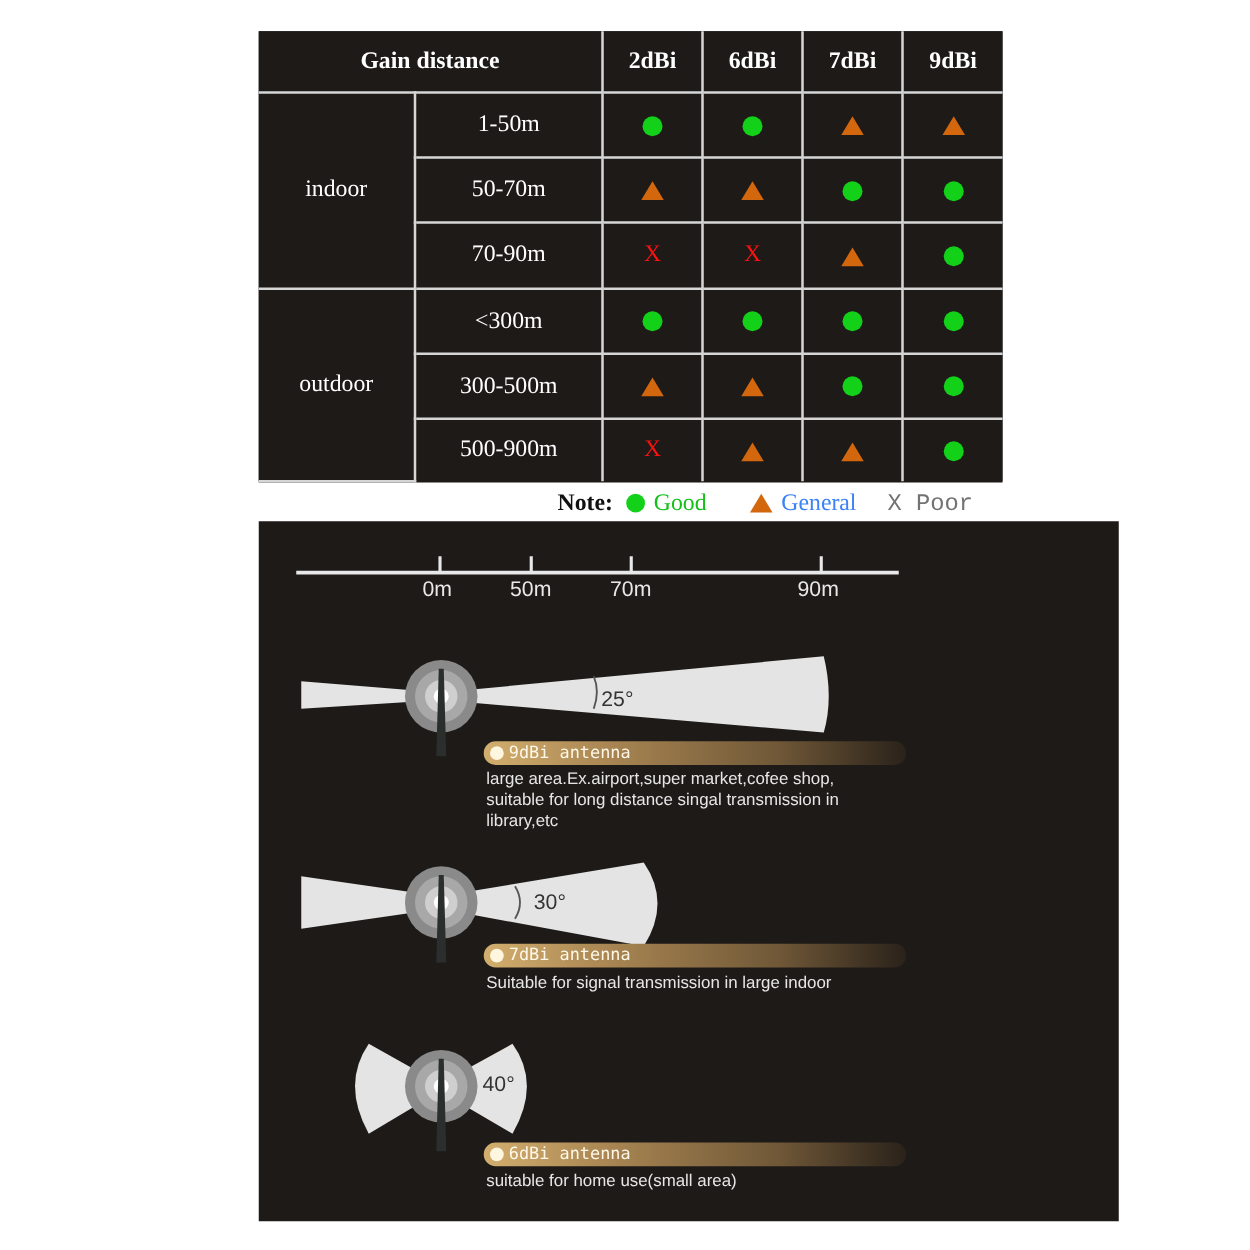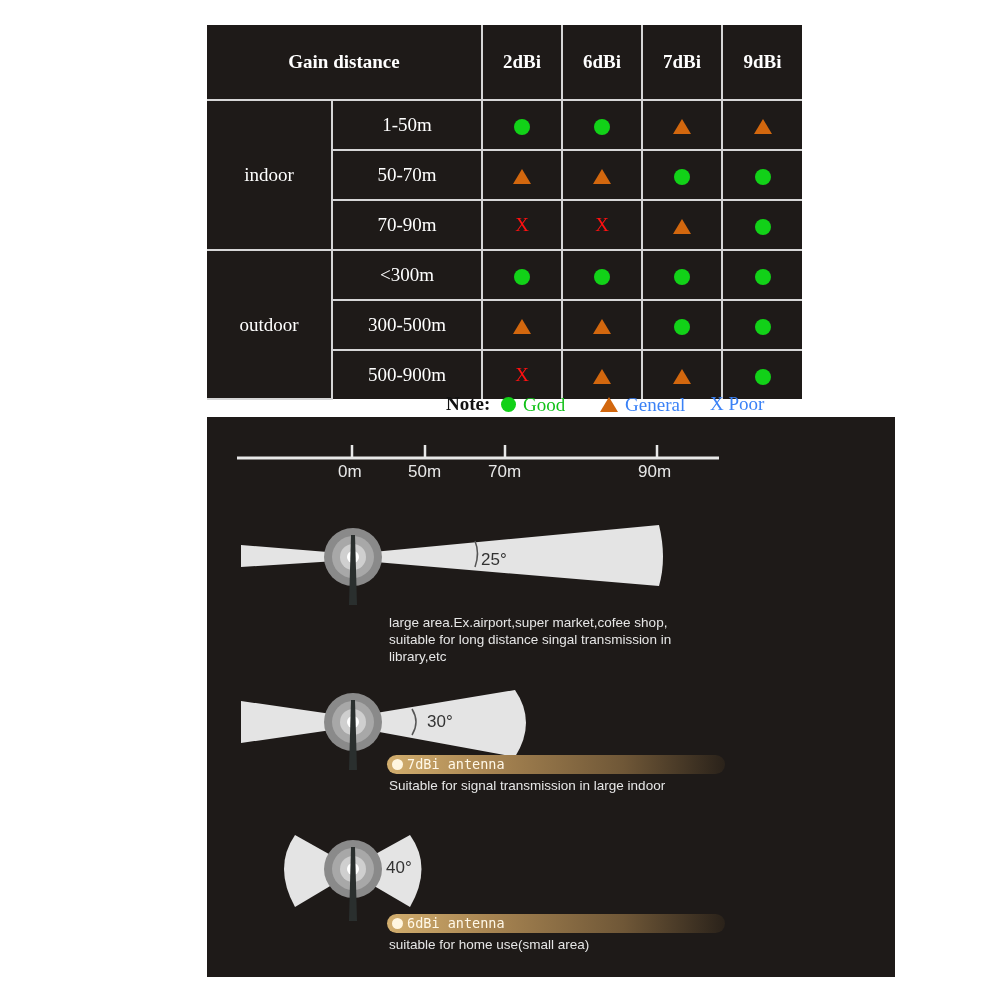--- a/index.html
+++ b/index.html
@@ -1,34 +1,34 @@
 <!DOCTYPE html>
 <html><head>
 <meta charset="utf-8">
 <style>
   html, body { margin:0; padding:0; background:#ffffff; }
   body { width:1000px; height:1000px; position:relative; overflow:hidden; font-family:"Liberation Serif", serif; }
   #table-wrap { position:absolute; left:207px; top:25px; width:595px; height:361px; background:#1e1a18; }
   table.gain { border-collapse:collapse; width:595px; height:361px; table-layout:fixed; }
-  table.gain td, table.gain th { border:2px solid #d6d6d6; color:#ffffff; text-align:center; vertical-align:middle; padding:13px; font-size:19px; background:#1e1a18;margin-left:19px; }
+  table.gain td, table.gain th { border:2px solid #d6d6d6; color:#ffffff; text-align:center; vertical-align:middle; padding:0; font-size:19px; background:#1e1a18;margin-left:19px; }
   table.gain tr:first-child th { border-top:none; }
   table.gain th { font-weight:bold; font-size:19px; height:48px; }
   table.gain td.sym { font-size:19px; }
   table.gain tr > *:first-child { border-left:none; }
   table.gain tr > *:last-child { border-right:none; }
   table.gain tr:last-child td { border-bottom:none; }
   .dot { display:inline-block; width:16px; height:16px; border-radius:50%; background:#12d118; vertical-align:middle; }
   .tri { display:inline-block; width:0; height:0; border-left:9px solid transparent; border-right:9px solid transparent; border-bottom:15px solid #d2670e; vertical-align:middle; }
   .xmark { color:#ff1010; font-family:"Liberation Serif", serif; font-size:19px; }
   #legend { position:absolute; left:446px; top:391px; height:24px; font-size:19px; white-space:nowrap; }
   #legend span { vertical-align:middle; }
   .note-lbl { font-weight:bold; color:#111; margin-right:6px; }
   .leg-good { color:#12c118; margin-right:30px; }
   .leg-gen { color:#3b82f6; margin-right:20px; }
-  .leg-poor { color:#3b82f6; }
+  .leg-poor { color:#737373;font-family:Liberation Mono, monospace; }
   .leg-dot { display:inline-block; width:15px; height:15px; border-radius:50%; background:#12d118; margin-right:7px; vertical-align:-1px; }
   .leg-tri { display:inline-block; width:0; height:0; border-left:9px solid transparent; border-right:9px solid transparent; border-bottom:15px solid #d2670e; margin-right:7px; vertical-align:0px; }
   #panel { position:absolute; left:207px; top:417px; width:688px; height:560px; background:#1e1a18; font-family:"Liberation Sans", sans-serif; }
   .scale-label { position:absolute; color:#e8e8e8; font-size:17px; }
   .caption { position:absolute; color:#e6e6e6; font-size:13.5px; line-height:17px; }
   .bar { position:absolute; height:19px; border-radius:10px; background:linear-gradient(90deg,#d2ae6e 0%,#a88552 30%,#6f5737 70%,#2a221a 100%); color:#fff8e8; font-family:"DejaVu Sans Mono","Liberation Mono", monospace; font-size:13.5px; line-height:19px; padding-left:20px; box-sizing:border-box; }
   .bar .bullet { position:absolute; left:5px; top:4px; width:11px; height:11px; border-radius:50%; background:#fff6e0; }
   .angle { position:absolute; color:#333; font-size:17px; }
 </style>
 </head>
@@ -153,20 +153,24 @@
 
   <div class="scale-label" style="left:131px;top:45px">0m</div>
   <div class="scale-label" style="left:201px;top:45px">50m</div>
   <div class="scale-label" style="left:281px;top:45px">70m</div>
   <div class="scale-label" style="left:431px;top:45px">90m</div>
 
   <div class="angle" style="left:274px;top:133px">25°</div>
   <div class="angle" style="left:220px;top:295px">30°</div>
   <div class="angle" style="left:179px;top:441px">40°</div>
 
+  <div class="bar" style="left:180px;top:176px;width:338px">
+    <span class="bullet"></span>
+    <span>9dBi antenna</span>
+  </div>
   <div class="caption" style="left:182px;top:197px">
     <div>large area.Ex.airport,super market,cofee shop,</div>
     <div>suitable for long distance singal transmission in</div>
     <div>library,etc</div>
   </div>
 
   <div class="bar" style="left:180px;top:338px;width:338px">
     <span class="bullet"></span>
     <span>7dBi antenna</span>
   </div>

